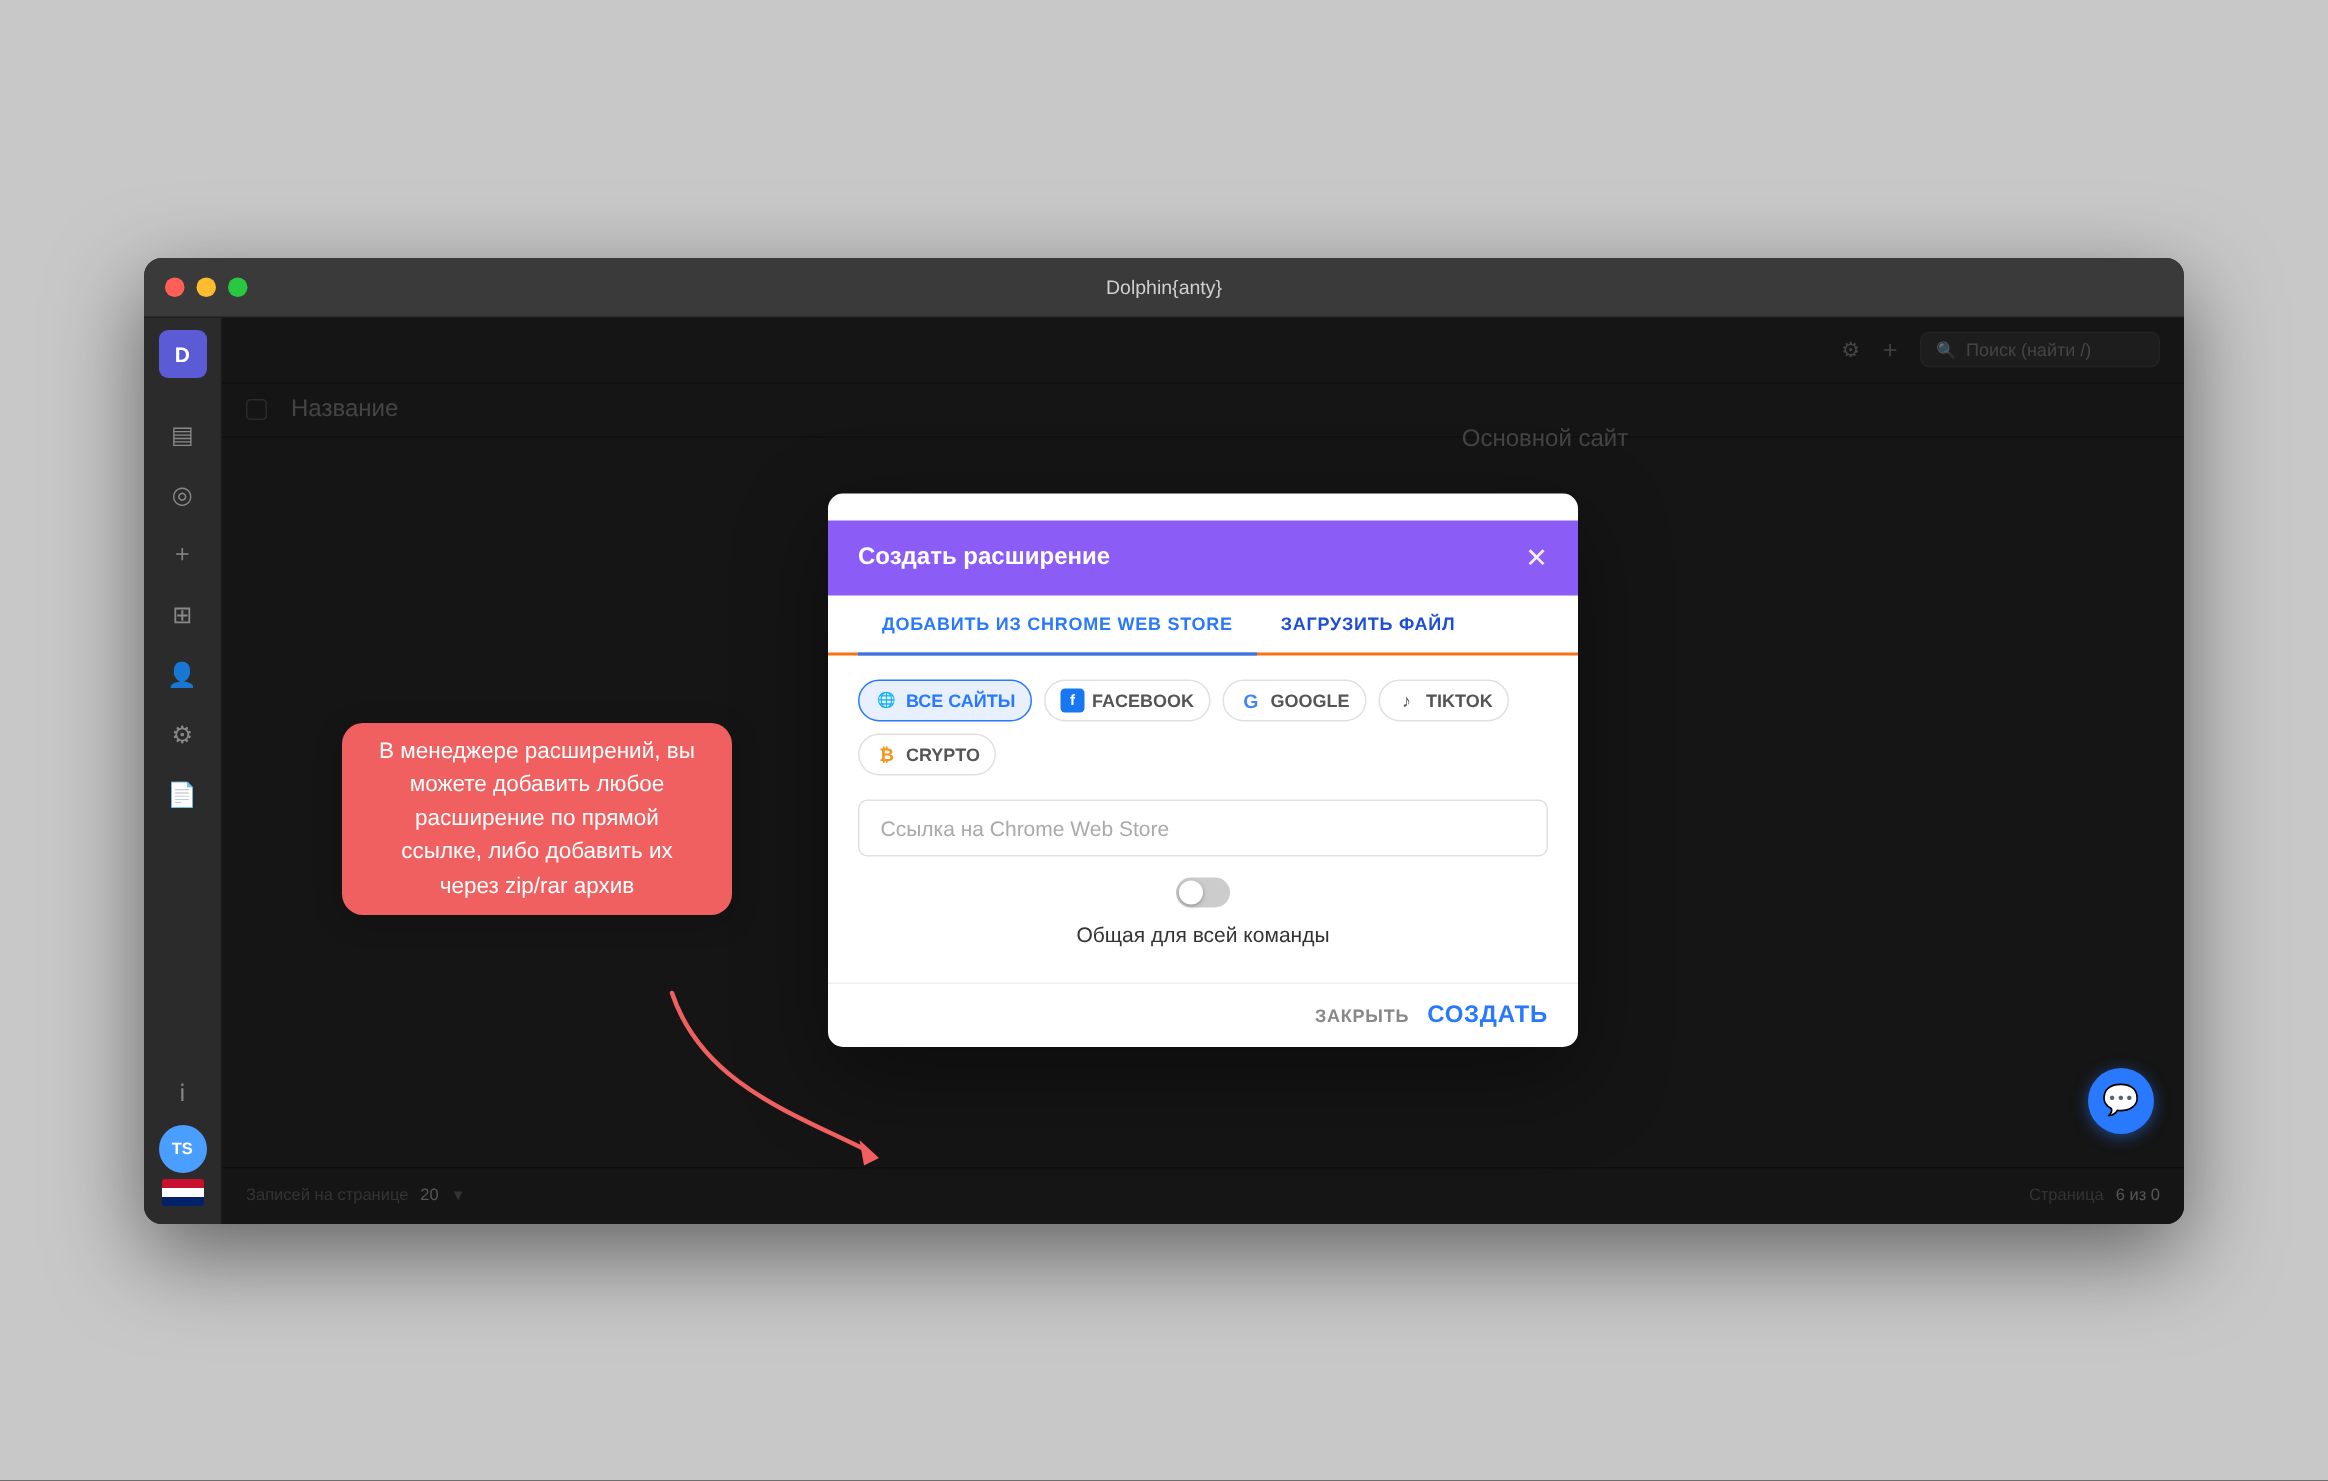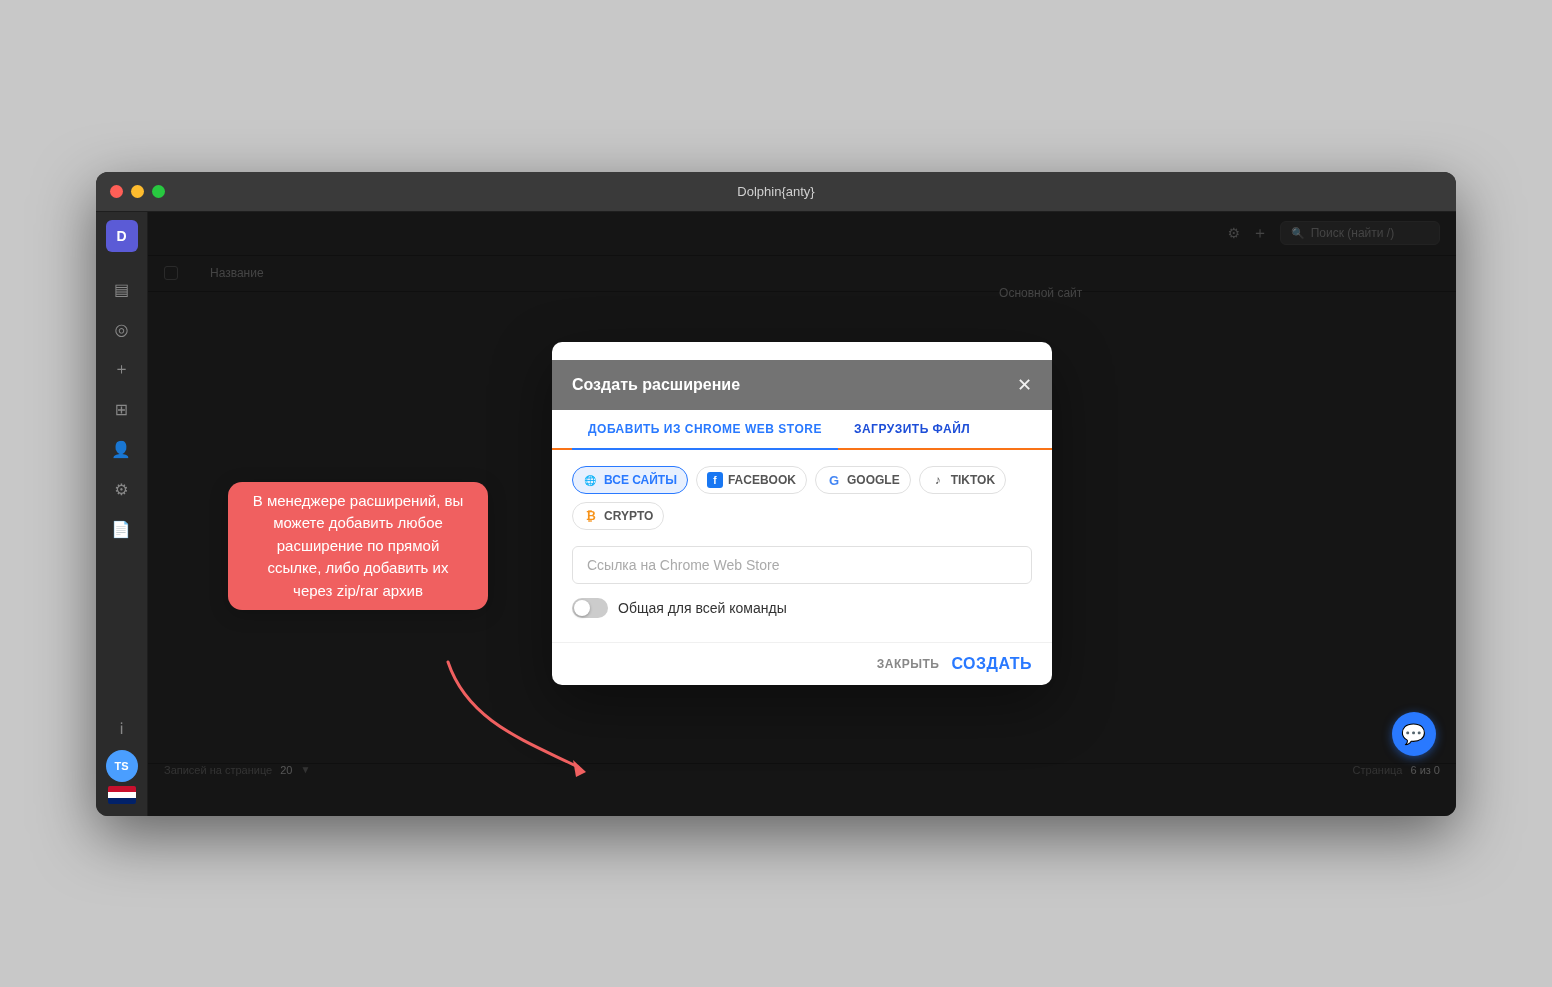--- a/index.html
+++ b/index.html
@@ -177,22 +177,22 @@
     }
 
     
     .table-header {
       height: 36px;
       display: flex;
       align-items: center;
       padding: 0 16px;
       border-bottom: 1px solid #1e1e1e;
       color: #888;
-      font-size: 12px;
-      gap: 32px;
+      font-size: 16px;
+      gap: 16px;
     }
 
     .table-header-checkbox {
       width: 14px;
       height: 14px;
       border: 1px solid #555;
       border-radius: 3px;
     }
 
     
@@ -201,28 +201,28 @@
       flex-direction: column;
       align-items: center;
       padding-top: 60px;
       color: #555;
       font-size: 13px;
     }
 
     
     .bottom-bar {
       position: absolute;
-      bottom: 15px;
+      bottom: 0;
       left: 0;
       right: 0;
       height: 38px;
       background: #2b2b2b;
       border-top: 1px solid #1e1e1e;
       display: flex;
-      align-items: flex-start;
+      align-items: center;
       padding: 0 16px;
       color: #666;
       font-size: 11px;
       gap: 8px;
     }
 
     
     .overlay {
       position: absolute;
       inset: 0;
@@ -236,21 +236,21 @@
     .dialog {
       background: white;
       border-radius: 10px;
       width: 500px;
       overflow: hidden;
       box-shadow: 0 20px 60px rgba(0,0,0,0.4);
       position: relative;
     }
 
     .dialog-header {
-      background: #737373;
+      background: #8b5cf6;
       padding: 16px 20px;
       display: flex;
       align-items: center;
       justify-content: space-between;
       margin-top: 18px;
     }
 
     .dialog-title {
       color: white;
       font-size: 16px;
@@ -343,20 +343,21 @@
 
     .url-input::placeholder {
       color: #aaa;
     }
 
     .toggle-row {
       display: flex;
       align-items: center;
       gap: 10px;
       margin-bottom: 8px;
+      flex-direction: column;
     }
 
     .toggle {
       width: 36px;
       height: 20px;
       background: #ccc;
       border-radius: 10px;
       position: relative;
       cursor: pointer;
     }

